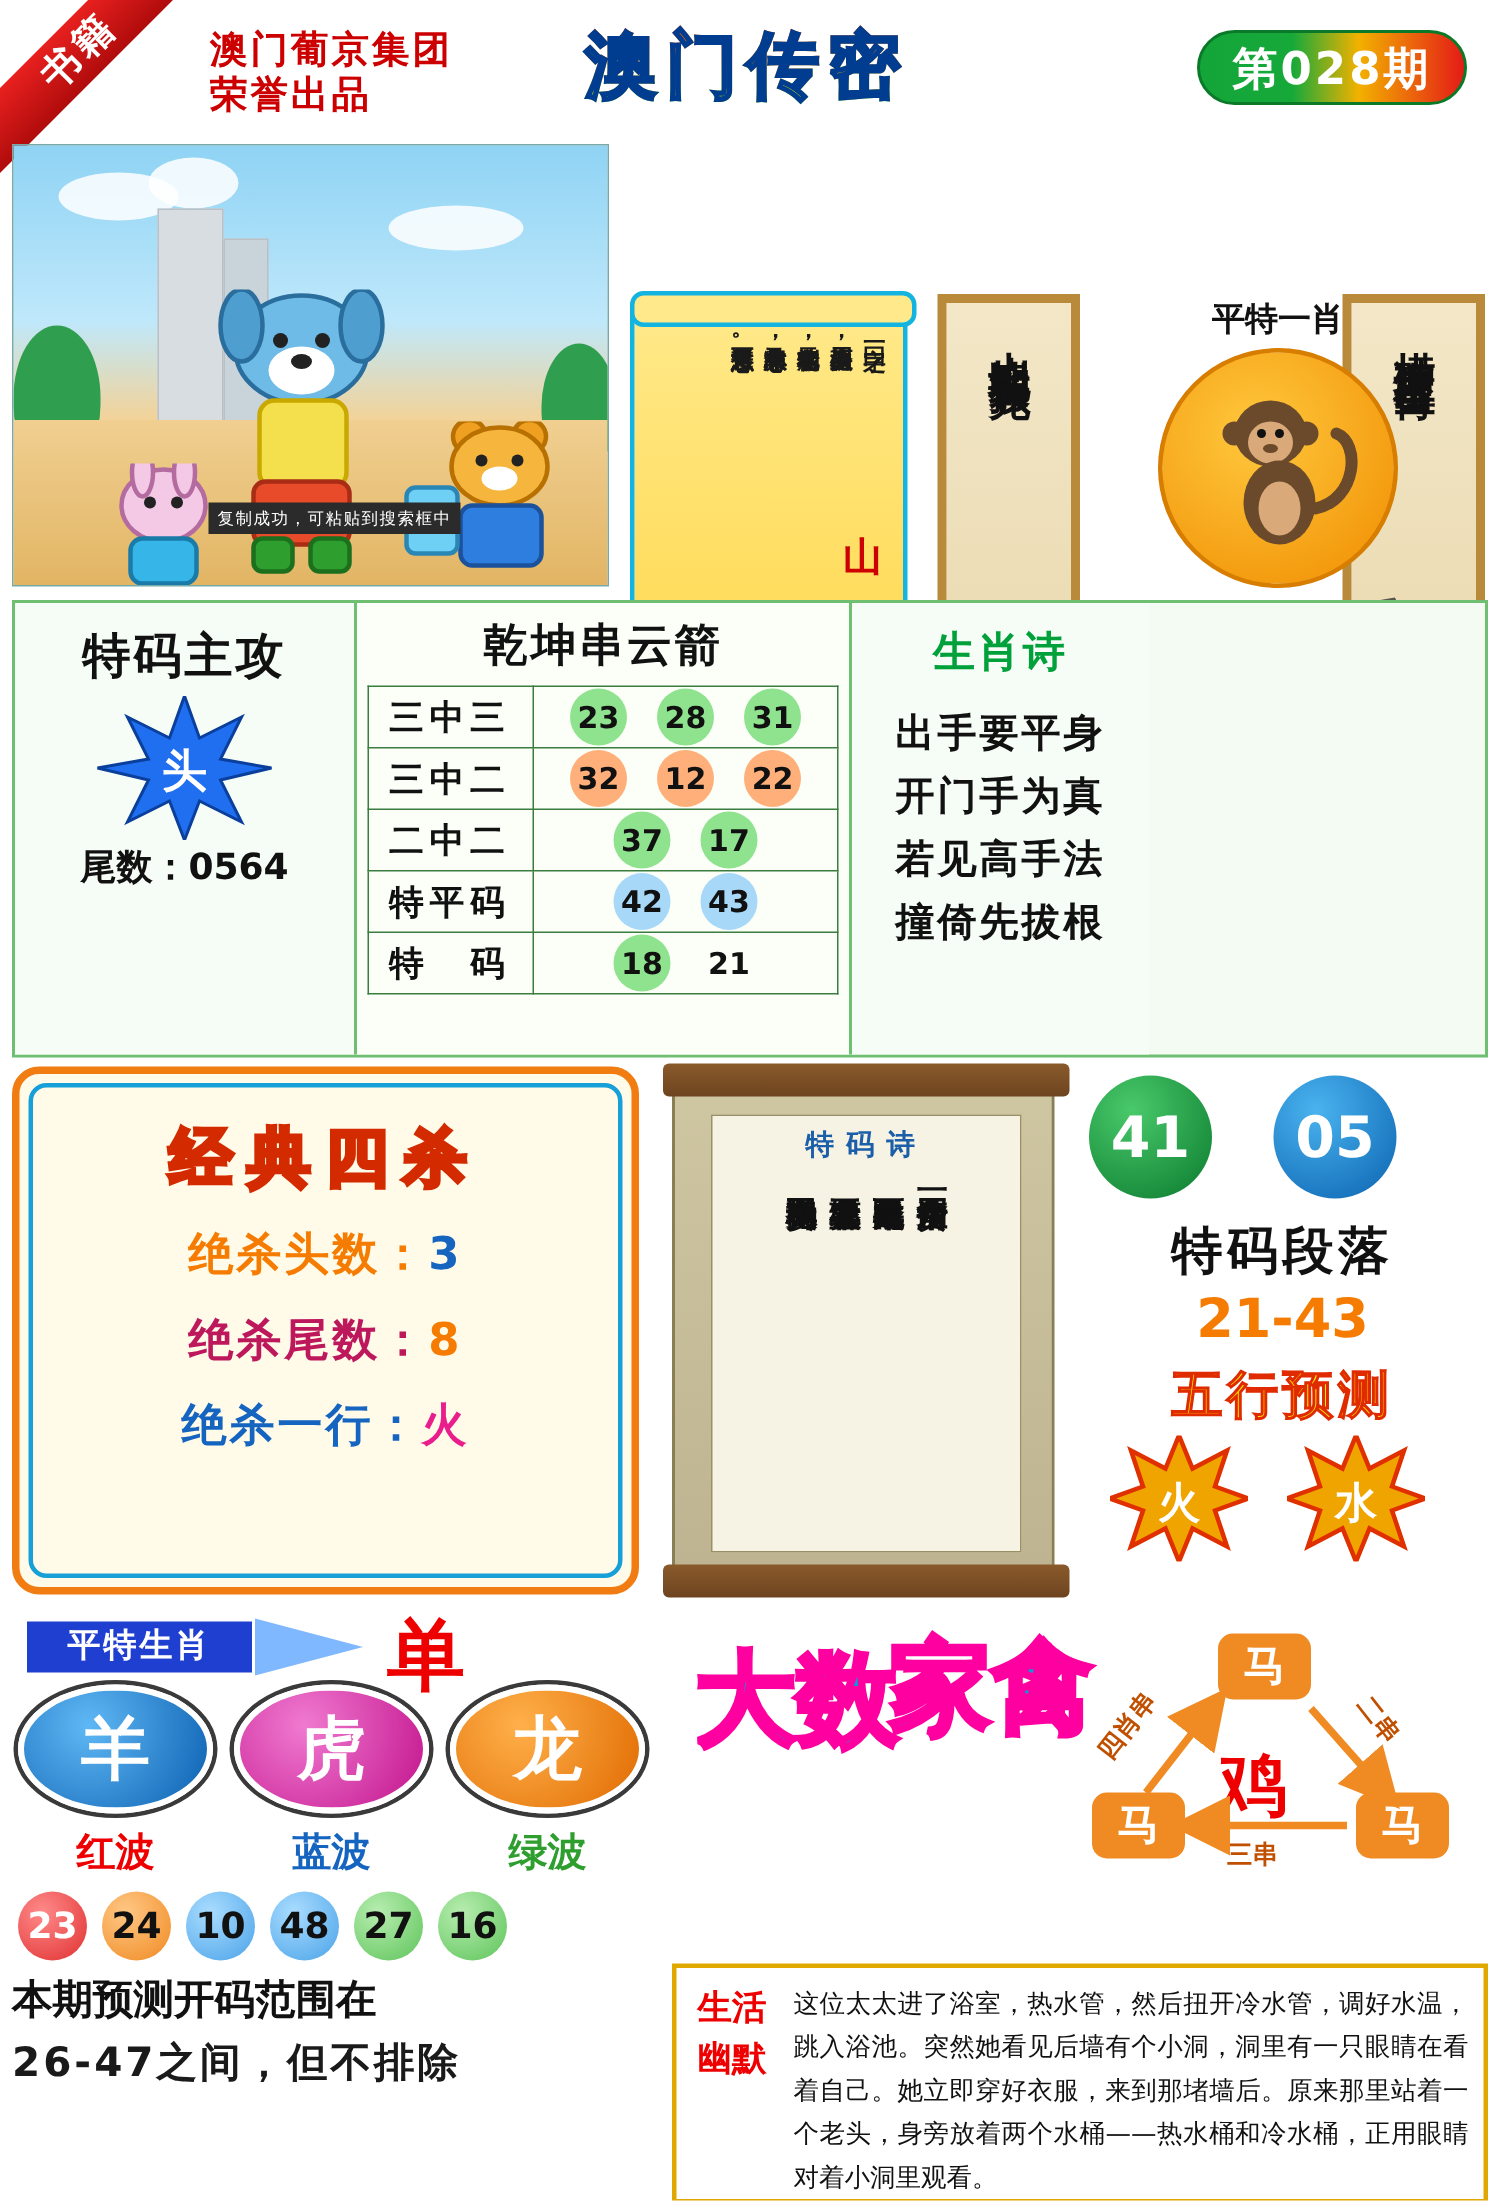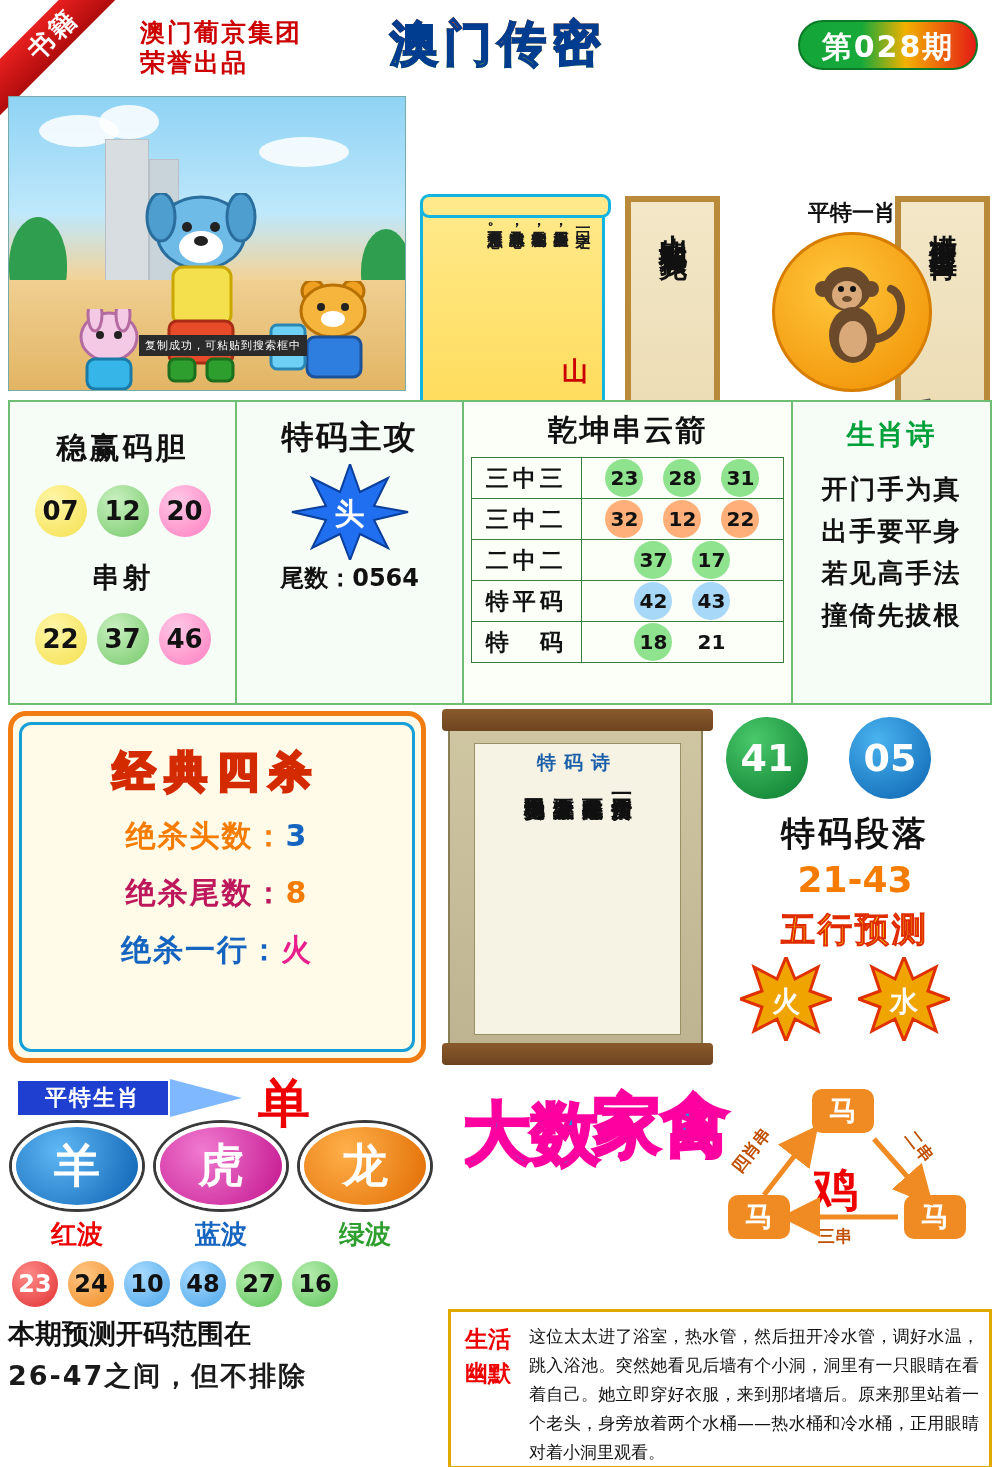--- a/index.html
+++ b/index.html
@@ -298,34 +298,20 @@
             <path d="M92 44 Q38 54 30 16"></path>
               <path d="M92 58 Q26 68 18 24"></path>
           </g>
         </svg>
       </div>
     </div>
   </div>
 
   <div class="band2">
 
-    <div class="b2cell cell-a">
-      <div class="t-wenying">稳赢码胆</div>
-      <div class="ballrow">
-        <div class="ball y">07</div>
-        <div class="ball g">12</div>
-        <div class="ball p">20</div>
-      </div>
-      <div class="t-chuanshe">串射</div>
-      <div class="ballrow">
-        <div class="ball y">22</div>
-        <div class="ball g">37</div>
-        <div class="ball p">46</div>
-      </div>
-    </div>
 
     <div class="b2cell cell-b">
       <div class="t-temazg">特码主攻</div>
       <div class="star-wrap">
         <div class="star">
           <svg width="120" height="96" viewBox="0 0 120 96">
             <polygon points="60,0 70,28 98,14 84,42 118,48 84,56 98,84 70,70 60,96 50,70 22,84 36,56 2,48 36,42 22,14 50,28" fill="#1f6ff0" stroke="#0b3f9c" stroke-width="2"></polygon>
           </svg>
           <div class="lbl">头</div>
         </div>
@@ -376,22 +362,22 @@
             <span class="mini n">21</span>
           </td>
         </tr>
       </tbody>
         </table>
     </div>
 
     <div class="b2cell cell-d">
       <div class="t-shengxiao">生肖诗</div>
       <div class="poem">
+        <div>出手要平身</div>
         <div>开门手为真</div>
-        <div>出手要平身</div>
         <div>若见高手法</div>
         <div>撞倚先拔根</div>
       </div>
     </div>
   </div>
 
   <div class="band3">
 
     <div class="jdsx">
       <div class="jdsx-title">经典四杀</div>

